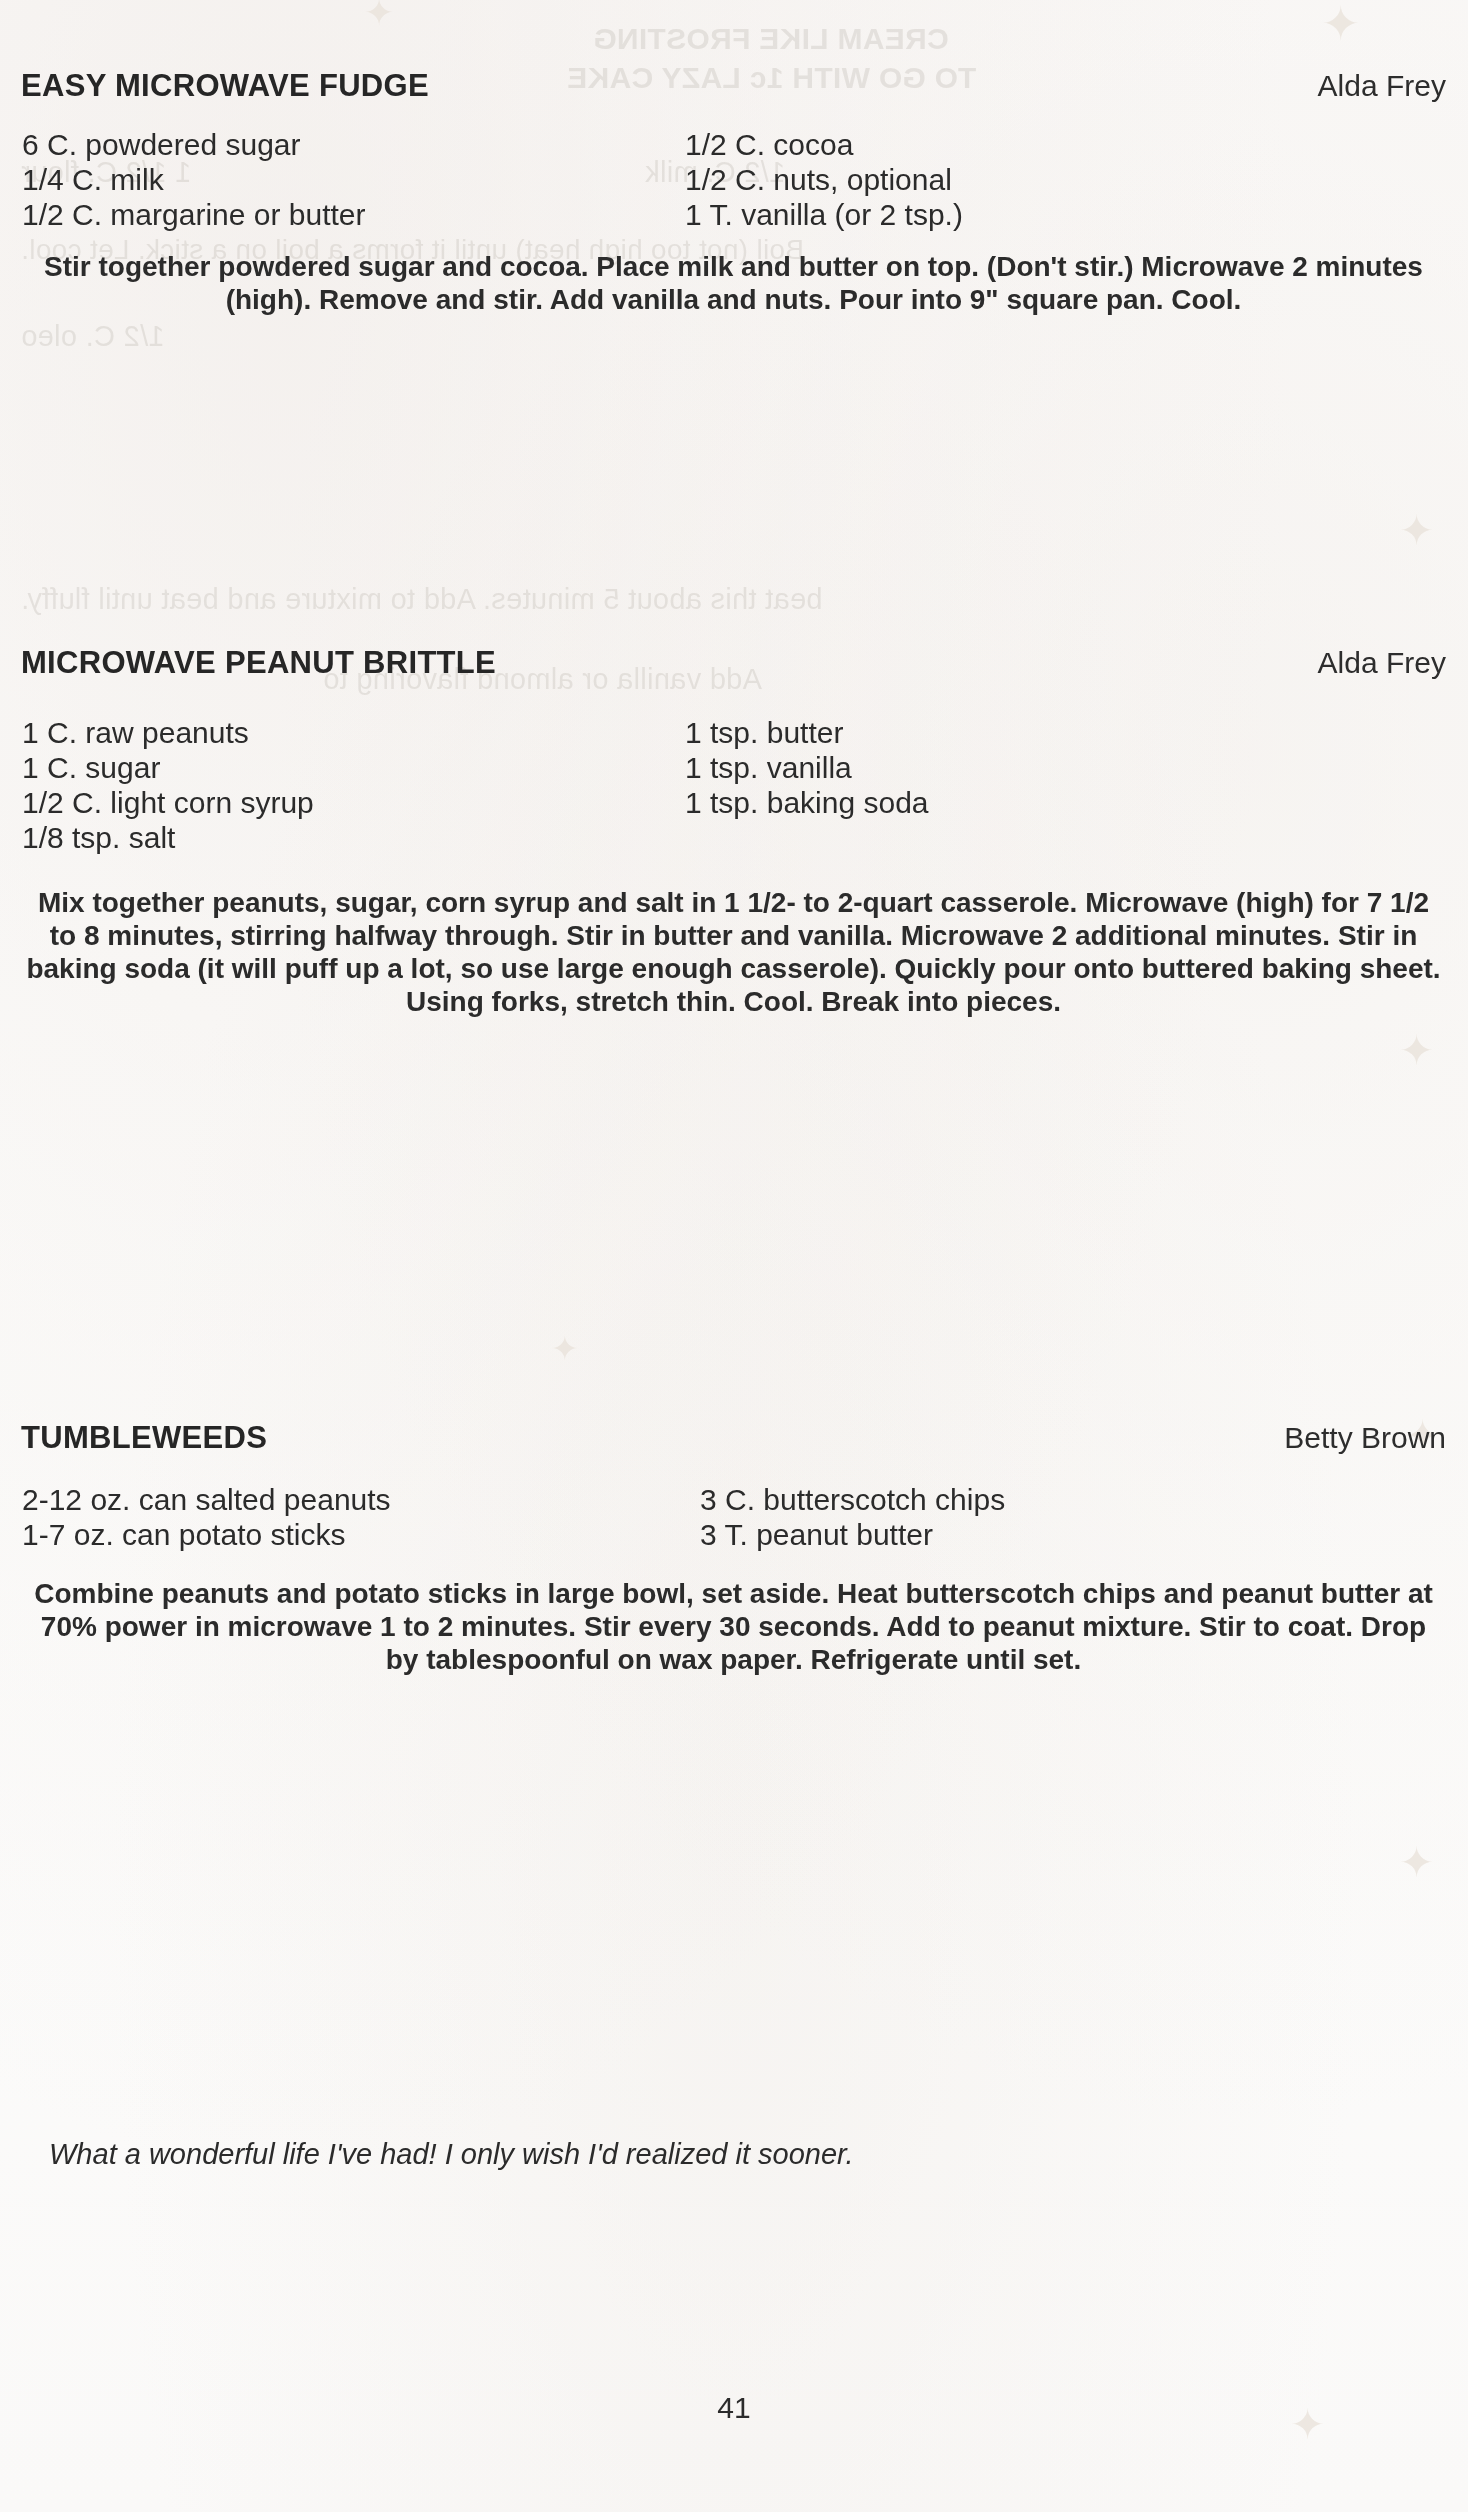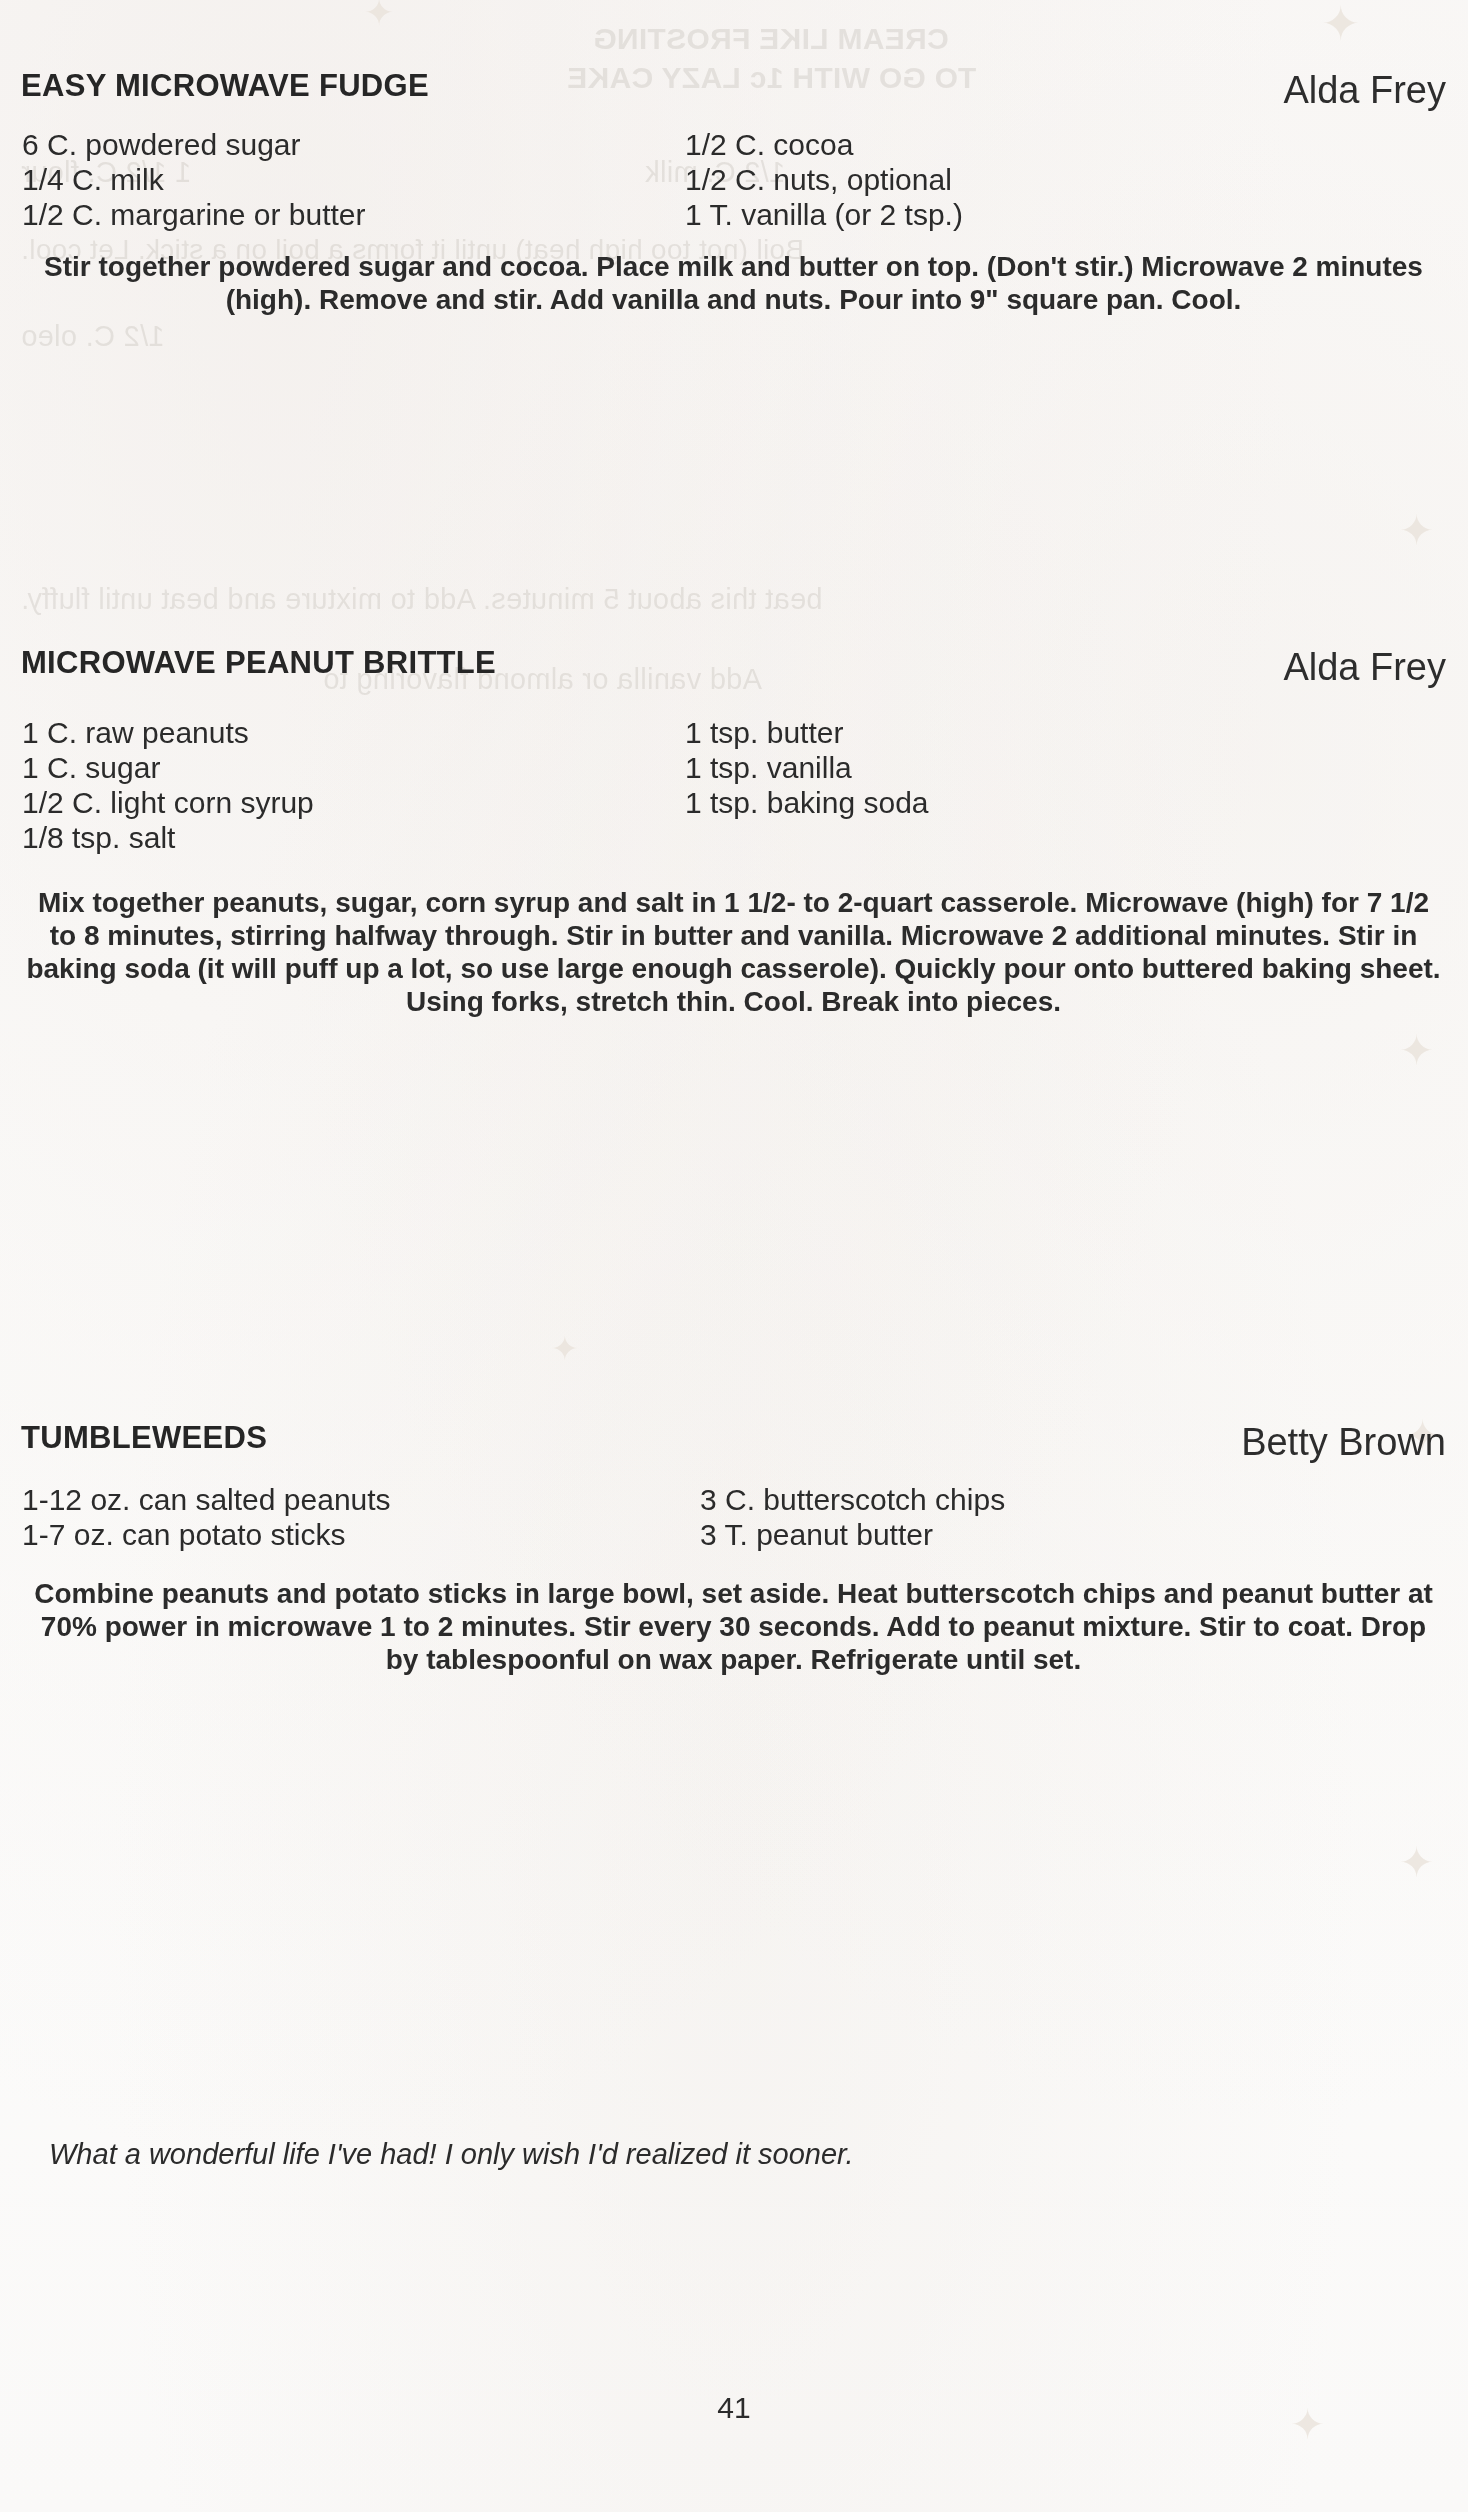--- a/index.html
+++ b/index.html
@@ -80,21 +80,21 @@
     top: 0;
     font-size: 31px;
     font-weight: 700;
     letter-spacing: 0.3px;
     color: #262626;
   }
   .rauthor {
     position: absolute;
     right: 0;
     top: 1px;
-    font-size: 38px;
+    font-size: 30px;
     font-weight: 400;
     color: #2d2d2d;
   }
 
   .ing {
     position: relative;
     margin-top: 23px;
   }
   .ing-col {
     position: absolute;
@@ -204,21 +204,21 @@
     <div class="method" style="margin-top:14.6px;">Mix together peanuts, sugar, corn syrup and salt in 1 1/2- to 2-quart casserole. Microwave (high) for 7 1/2 to 8 minutes, stirring halfway through. Stir in butter and vanilla. Microwave 2 additional minutes. Stir in baking soda (it will puff up a lot, so use large enough casserole). Quickly pour onto buttered baking sheet. Using forks, stretch thin. Cool. Break into pieces.</div>
   </div>
 
   <div class="recipe" style="top:1420px;">
     <div class="rhead">
       <div class="rtitle">TUMBLEWEEDS</div>
       <div class="rauthor">Betty Brown</div>
     </div>
     <div class="ing" style="height:83px; margin-top:26px;">
       <div class="ing-col left">
-        <div class="ing-line">1-12 oz. can salted peanuts</div>
+        <div class="ing-line">2-12 oz. can salted peanuts</div>
         <div class="ing-line">1-7 oz. can potato sticks</div>
       </div>
       <div class="ing-col right" style="left:663px;">
         <div class="ing-line">3 C. butterscotch chips</div>
         <div class="ing-line">3 T. peanut butter</div>
       </div>
     </div>
     <div class="method" style="margin-top:12px;">Combine peanuts and potato sticks in large bowl, set aside. Heat butterscotch chips and peanut butter at 70% power in microwave 1 to 2 minutes. Stir every 30 seconds. Add to peanut mixture. Stir to coat. Drop by tablespoonful on wax paper. Refrigerate until set.</div>
   </div>
 

